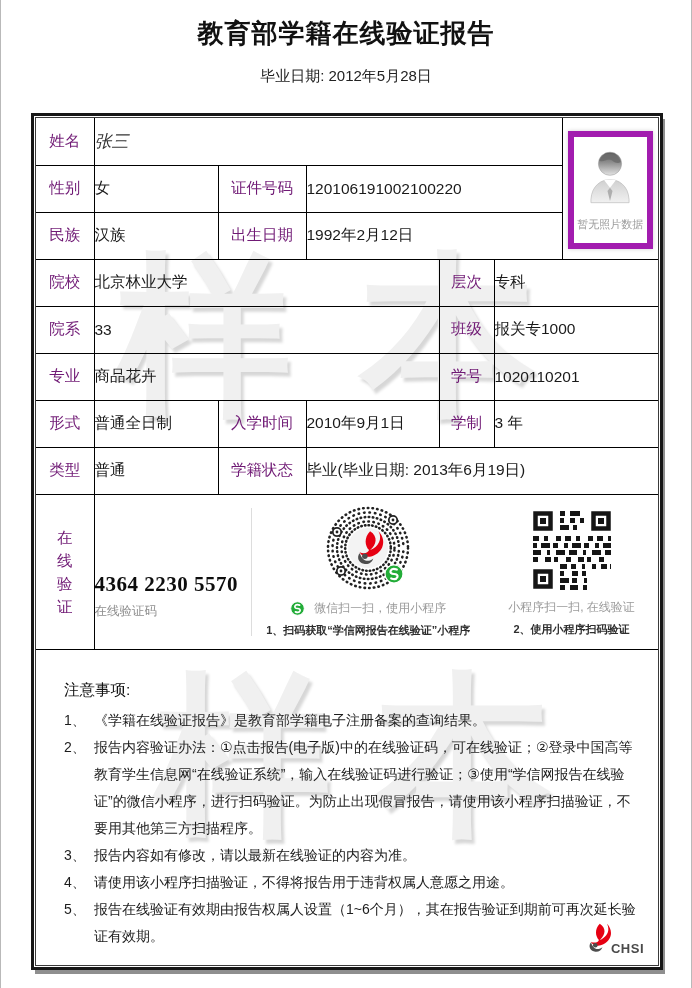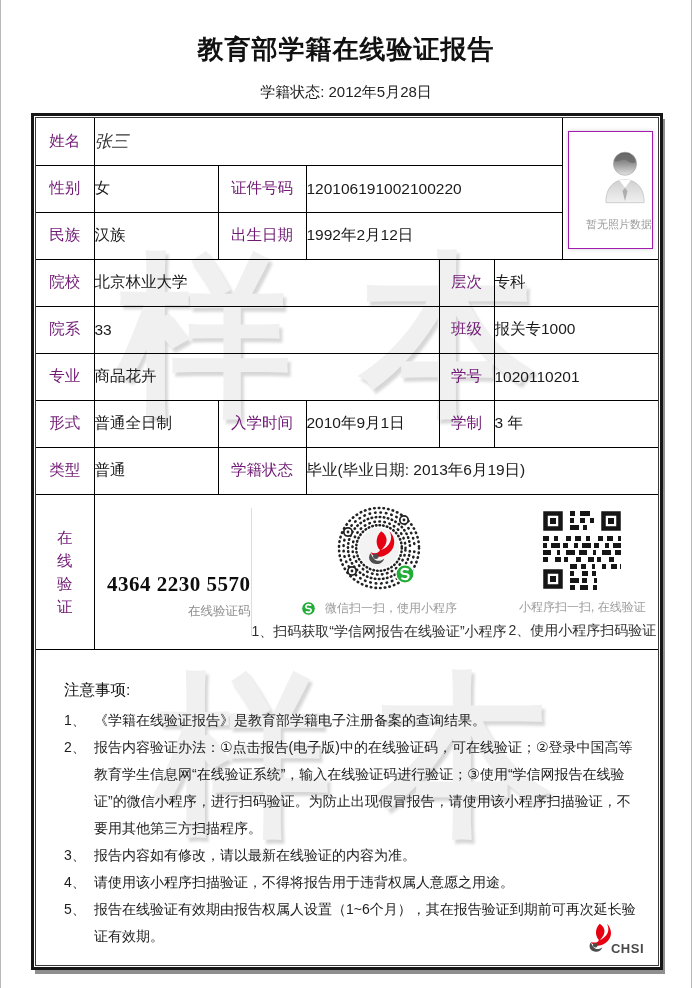--- a/index.html
+++ b/index.html
@@ -1,19 +1,19 @@
 <!DOCTYPE html>
 <html><head>
 <meta charset="utf-8">
 <style>
   html,body{margin:0;padding:0;background:#fff;}
   body{font-family:"Liberation Sans","DejaVu Sans",sans-serif;color:#1a1a1a;}
   .page{position:relative;width:692px;height:988px;background:#fff;overflow:hidden;
         border-left:1px solid #b9b9b9;border-right:1px solid #b9b9b9;box-sizing:border-box;}
-  .doc-title{text-align:center;padding-top:32px;font-size:26px;font-weight:bold;letter-spacing:1px;color:#111;}
+  .doc-title{text-align:center;padding-top:16px;font-size:26px;font-weight:bold;letter-spacing:1px;color:#111;}
   .doc-subtitle{text-align:center;margin-top:16px;font-size:15px;color:#222;}
 
   .frame{position:absolute;left:30px;top:113px;width:632px;height:857px;box-sizing:border-box;
          border:3px solid #161616;box-shadow:3px 5px 0 -1px #8f8f8f;background:#fff;}
   .frame-inner{position:absolute;inset:1px;border:1px solid #3a3a3a;}
 
   
   .wm{position:absolute;z-index:0;font-size:175px;line-height:1;font-weight:bold;color:#f0f0f0;
       text-shadow:3px 4px 3px rgba(0,0,0,0.16),-1px -1px 1px rgba(255,255,255,0.9);
       user-select:none;pointer-events:none;}
@@ -27,35 +27,35 @@
   tr.r-verify{height:154px;}
 
   .guilloche{background-image:
       repeating-linear-gradient(62deg,rgba(70,70,70,0.10) 0 1px,transparent 1px 4px),
       repeating-linear-gradient(-62deg,rgba(70,70,70,0.10) 0 1px,transparent 1px 4px),
       repeating-linear-gradient(88deg,rgba(70,70,70,0.05) 0 1px,transparent 1px 3px);}
   .name-value{font-style:italic;font-family:"Liberation Serif","DejaVu Serif",serif;font-size:17px;color:#333;}
 
   td.photo-cell{position:relative;}
   .photo-box{position:absolute;left:5px;right:5px;top:13px;bottom:10px;background:#fff;
-             border:1px solid #a21caf;box-shadow:0 0 4px rgba(0,0,0,0.18);
-             display:flex;flex-direction:column;align-items:flex-end;justify-content:center;gap:11px;}
+             border:6px solid #a21caf;box-shadow:0 0 4px rgba(0,0,0,0.18);
+             display:flex;flex-direction:column;align-items:center;justify-content:center;gap:11px;}
   .photo-text{font-size:11px;color:#9b9b9b;}
 
   
   .v-label{width:18px;margin:0 auto;line-height:23px;text-align:center;word-break:break-all;font-size:15.5px;}
   .verify{display:flex;height:154px;align-items:stretch;}
-  .v-left{width:156px;flex:none;display:flex;flex-direction:column;justify-content:center;align-items:flex-end;gap:6px;margin-top:48px;}
+  .v-left{width:156px;flex:none;display:flex;flex-direction:column;justify-content:center;align-items:flex-start;gap:6px;margin-top:48px;}
   .v-code{font-family:"Liberation Serif","DejaVu Serif",serif;font-weight:bold;font-size:21px;color:#0d0d0d;letter-spacing:0.5px;}
   .v-code-label{font-size:12.5px;color:#8d8d8d;}
   .v-divider{width:1px;background:#ddd;margin:13px 0;flex:none;}
   .v-mid{flex:1.35;display:flex;flex-direction:column;align-items:center;padding-top:9px;}
   .v-right{flex:1;display:flex;flex-direction:column;align-items:center;padding-top:12px;}
   .cap-gray{margin-top:8px;font-size:12px;color:#9a9a9a;display:flex;align-items:center;gap:9px;}
-  .cap-step{margin-top:6px;font-size:14px;font-weight:400;color:#2e2e2e;white-space:nowrap;}
+  .cap-step{margin-top:6px;font-size:11px;font-weight:700;color:#2e2e2e;white-space:nowrap;}
 
   
   td.notes-cell{vertical-align:top;position:relative;}
   .notes-inner{padding:15px 22px 0 28px;}
   .notes-h{font-size:15.5px;font-weight:normal;color:#111;margin-bottom:6px;}
   .note-item{display:flex;line-height:27px;font-size:14px;color:#1c1c1c;}
   .note-num{width:30px;flex:none;}
   .note-text{flex:1;}
   .chsi{position:absolute;right:14px;bottom:9px;display:flex;align-items:flex-end;}
   .chsi-text{font-size:13px;font-weight:bold;color:#4a4a4a;letter-spacing:0.5px;line-height:14px;}
@@ -82,21 +82,21 @@
     <g id="mp-badge">
       <circle r="9" fill="#22ac38" stroke="#fff" stroke-width="1.2"></circle>
       <path d="M2.8,-4.5 C -4,-7 -6,0 0,0 C 6,0 4,7 -2.8,4.5" stroke="#fff" stroke-width="2.2" fill="none" stroke-linecap="round"></path>
     </g>
   </defs>
 </svg>
 
 <div class="page">
 
   <div class="doc-title">教育部学籍在线验证报告</div>
-  <div class="doc-subtitle">学籍状态: 2012年5月28日</div>
+  <div class="doc-subtitle">毕业日期: 2012年5月28日</div>
 
   <div class="frame">
     <div class="frame-inner">
 
       <div class="wm" style="left:80px;top:130px;">样</div>
       <div class="wm" style="left:325px;top:130px;">本</div>
       <div class="wm" style="left:120px;top:550px;">样</div>
       <div class="wm" style="left:340px;top:550px;">本</div>
 
       <table class="info">

